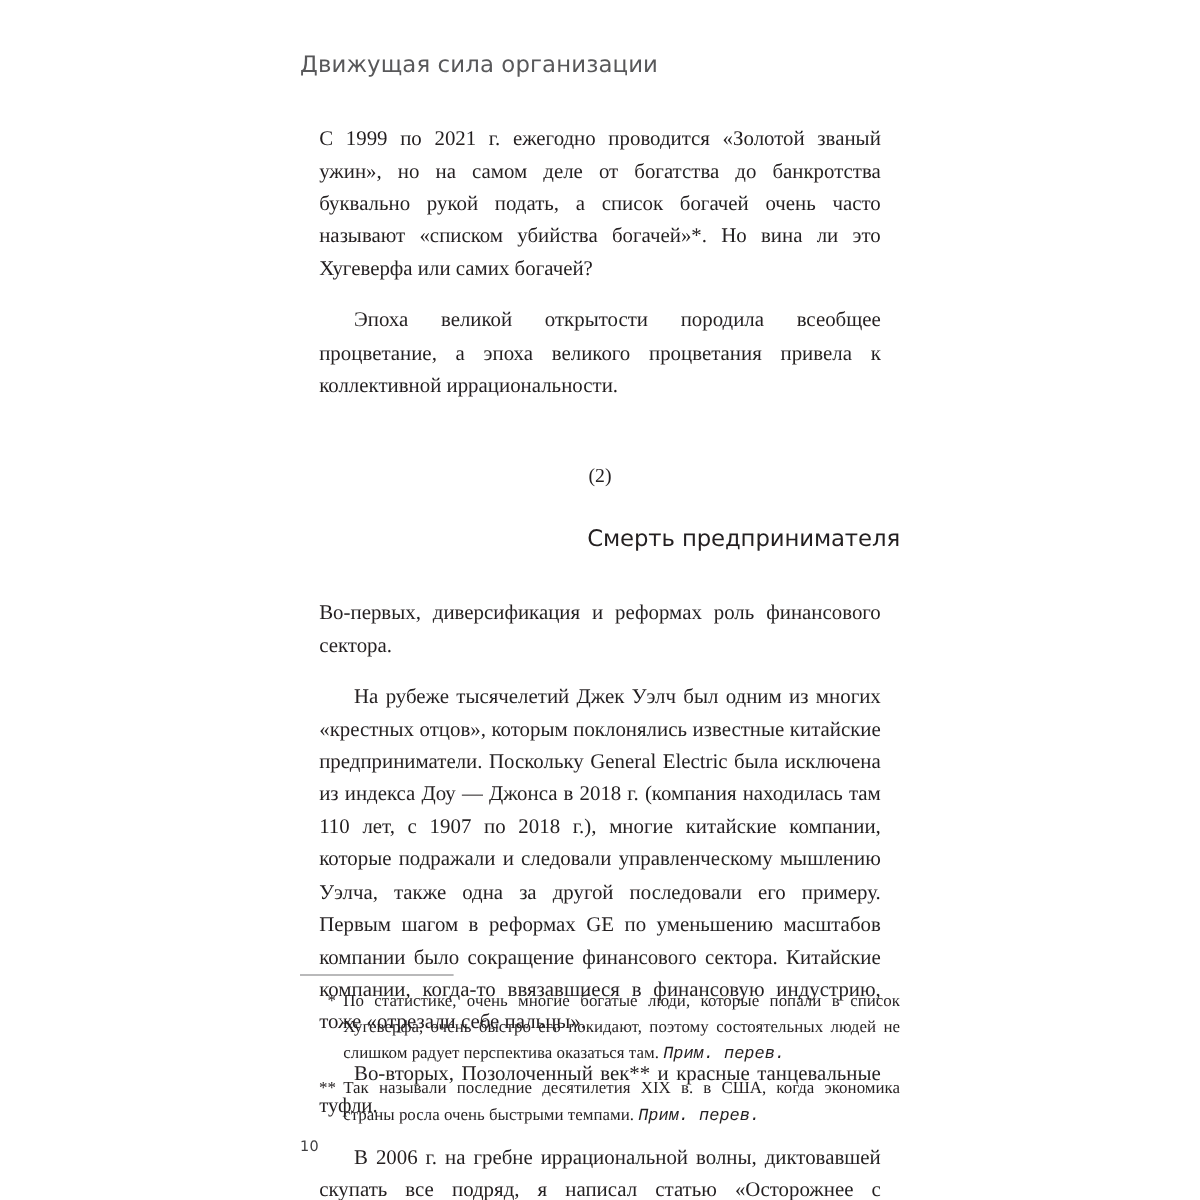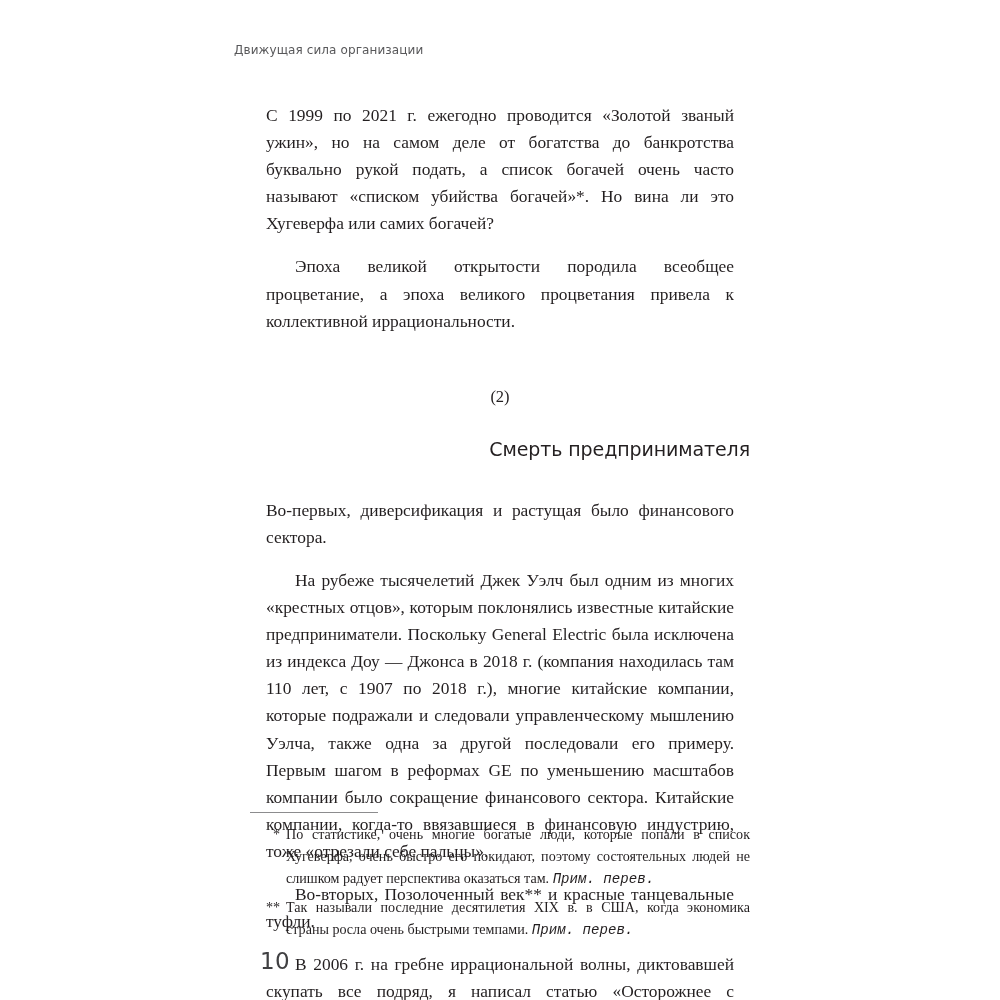--- a/index.html
+++ b/index.html
@@ -15,25 +15,25 @@
     height: 1000px;
     background: #ffffff;
     overflow: hidden;
     font-family: "Liberation Serif", serif;
     box-sizing: border-box;
   }
 
   
   .running-header {
     position: absolute;
-    left: 234px;
+    left: 250px;
     top: 43px;
     width: 500px;
     font-family: "DejaVu Sans", sans-serif;
-    font-size: 12px;
+    font-size: 19px;
     font-weight: 400;
     color: #58585a;
     letter-spacing: 0.1px;
     white-space: nowrap;
   }
 
   
   .column {
     position: absolute;
     left: 250px;
@@ -128,24 +128,24 @@
   }
 
   .footnote .src-note {
     font-style: italic;
     font-family: Liberation Mono, monospace;
   }
 
   
   .folio {
     position: absolute;
-    left: 260px;
+    left: 250px;
     top: 948px;
     font-family: "DejaVu Sans", sans-serif;
-    font-size: 23px;
+    font-size: 12px;
     font-weight: 400;
     color: #404042;
     letter-spacing: 0.3px;
   }
 </style>
 </head>
 <body>
 
 <div class="page">
 
@@ -160,21 +160,21 @@
     <div class="sp-before-number"></div>
 
     <p class="section-number">(2)</p>
 
     <div class="sp-after-number"></div>
 
     <h2 class="section-heading">Смерть предпринимателя</h2>
 
     <div class="sp-after-heading"></div>
 
-    <p class="body-par">Во-первых, диверсификация и растущая было финансового сектора.</p>
+    <p class="body-par">Во-первых, диверсификация и реформах роль финансового сектора.</p>
 
     <p class="body-par indent">На рубеже тысячелетий Джек Уэлч был одним из многих «крестных отцов», которым поклонялись известные китайские предприниматели. Поскольку General Electric была исключена из индекса Доу — Джонса в 2018 г. (компания находилась там 110 лет, с 1907 по 2018 г.), многие китайские компании, которые подражали и следовали управленческому мышлению Уэлча, также одна за другой последовали его примеру. Первым шагом в реформах GE по уменьшению масштабов компании было сокращение финансового сектора. Китайские компании, когда-то ввязавшиеся в финансовую индустрию, тоже «отрезали себе пальцы».</p>
 
     <p class="body-par indent">Во-вторых, Позолоченный век** и красные танцевальные туфли.</p>
 
     <p class="body-par indent last-line-full">В 2006 г. на гребне иррациональной волны, диктовавшей скупать все подряд, я написал статью «Осторожнее с зарубежными слияниями и поглощениями» и единственный дал</p>
 
   </div>
 
   <div class="footnotes">

